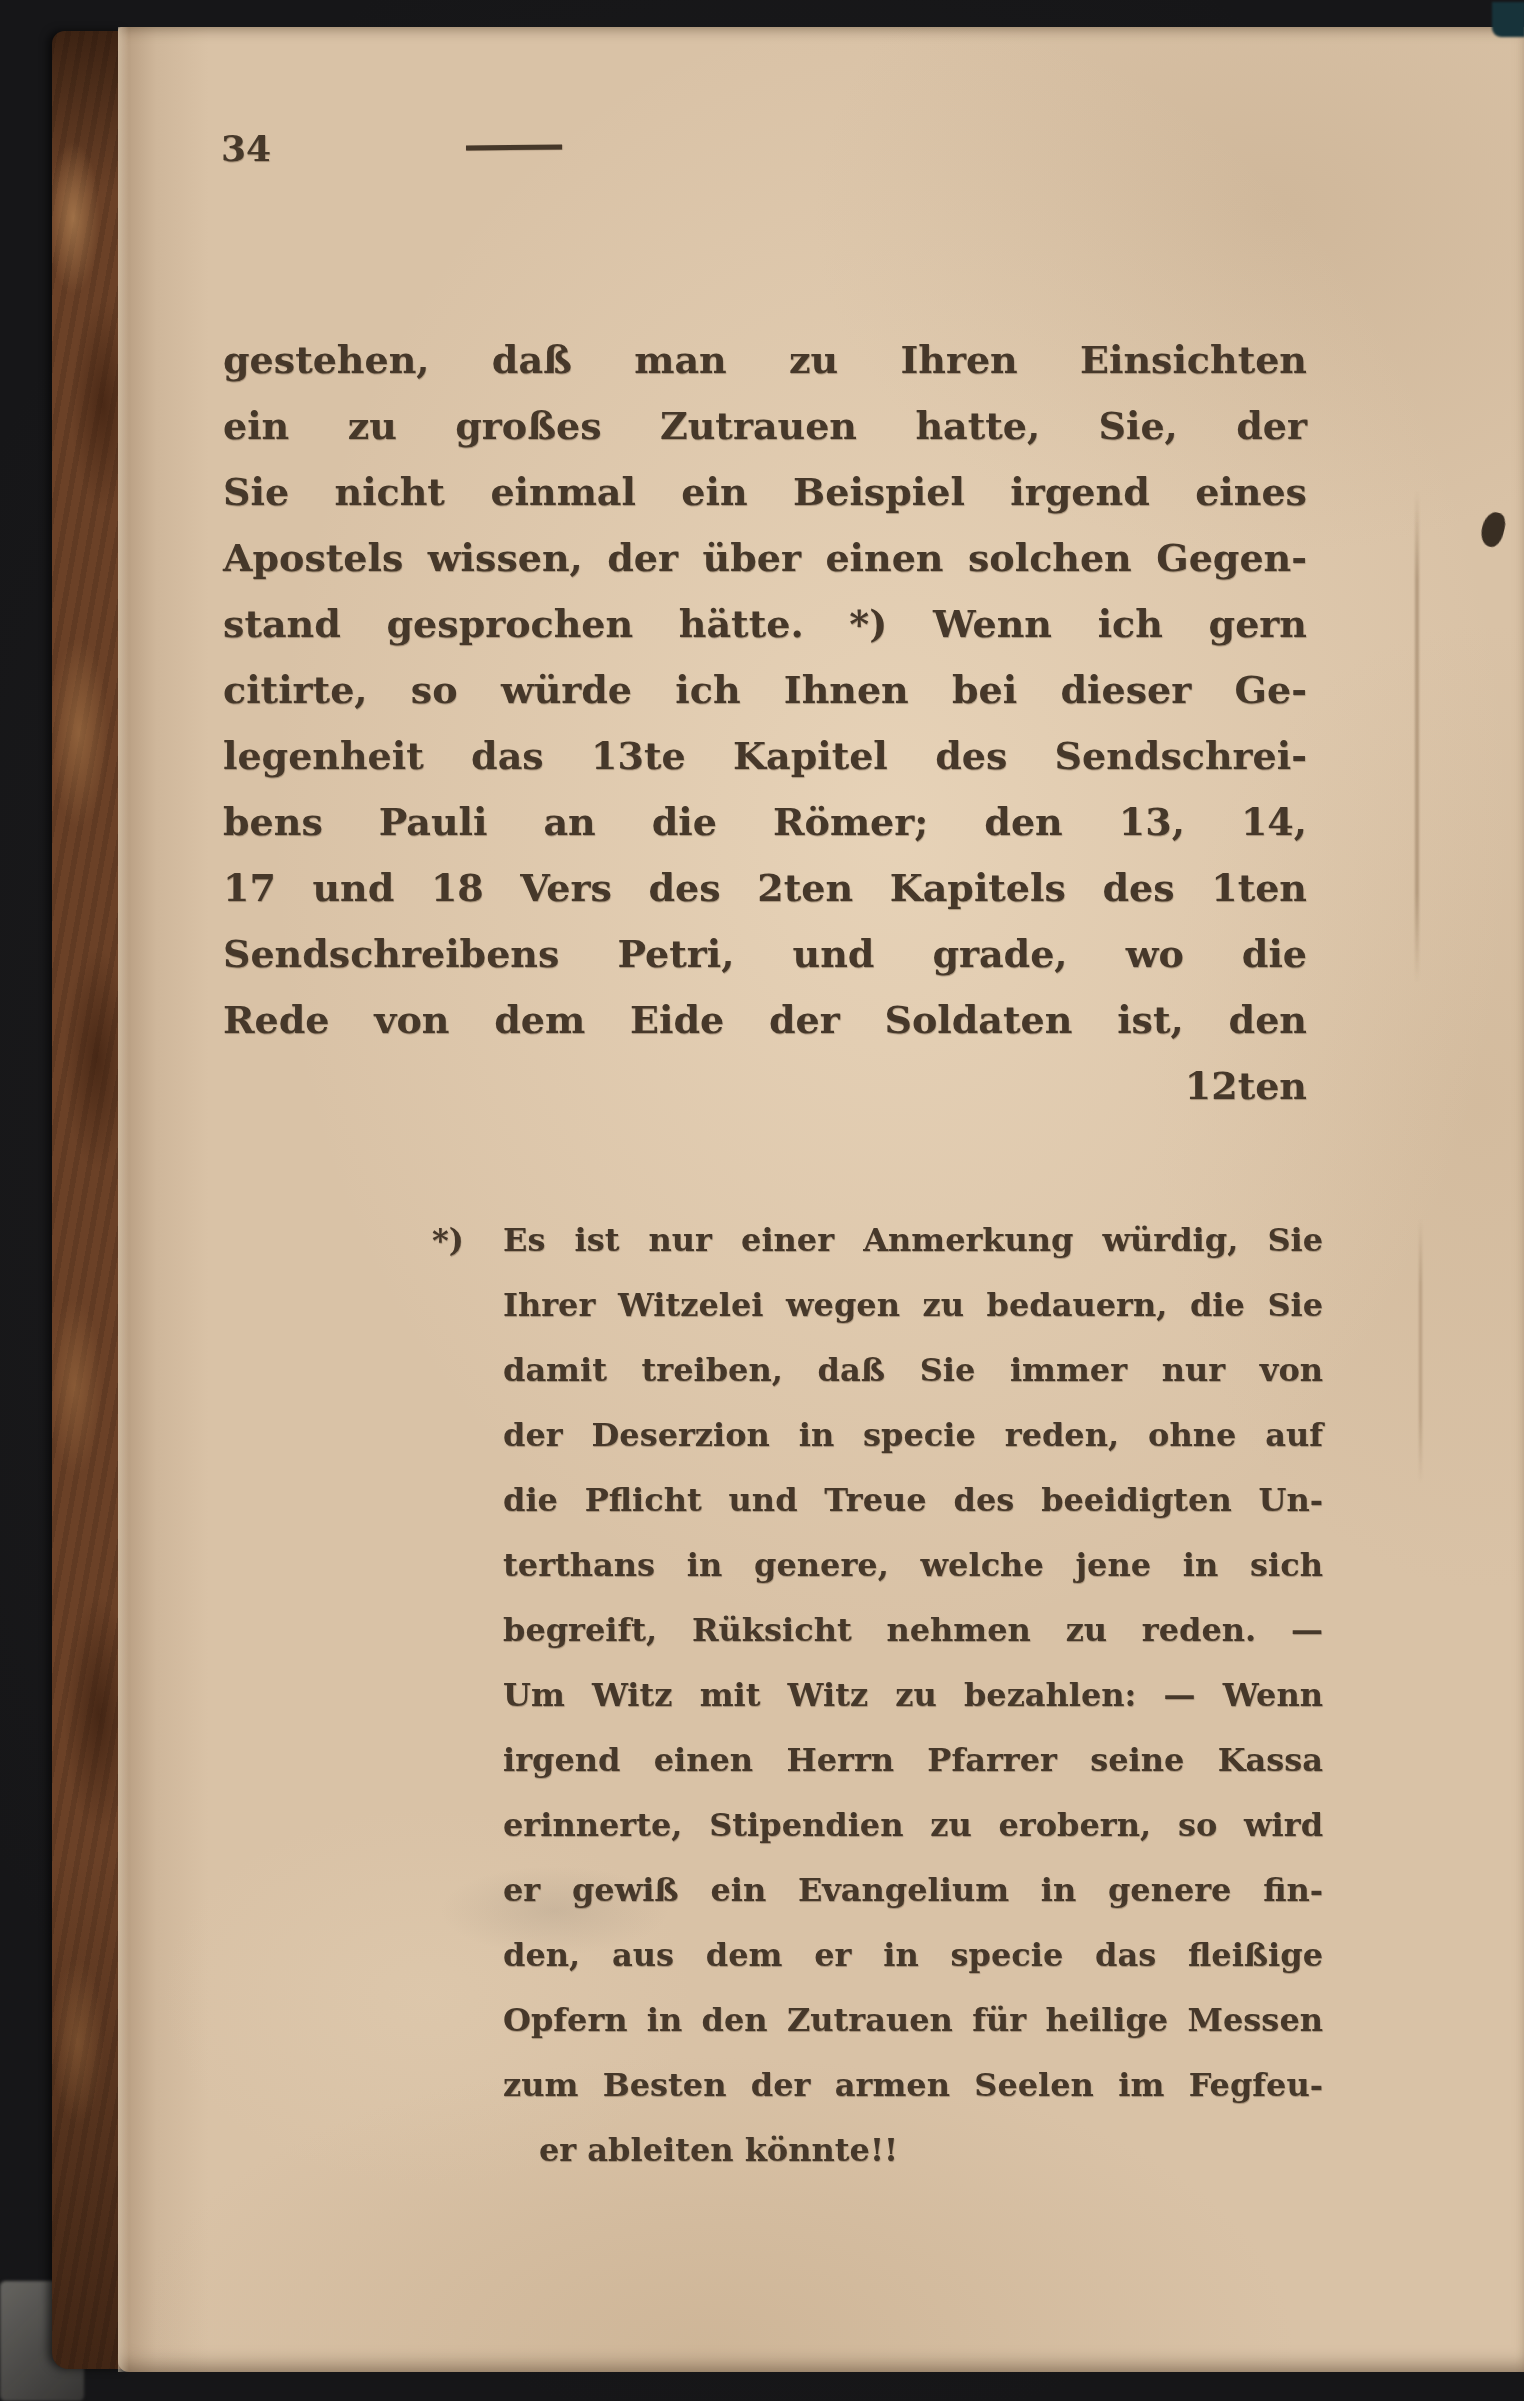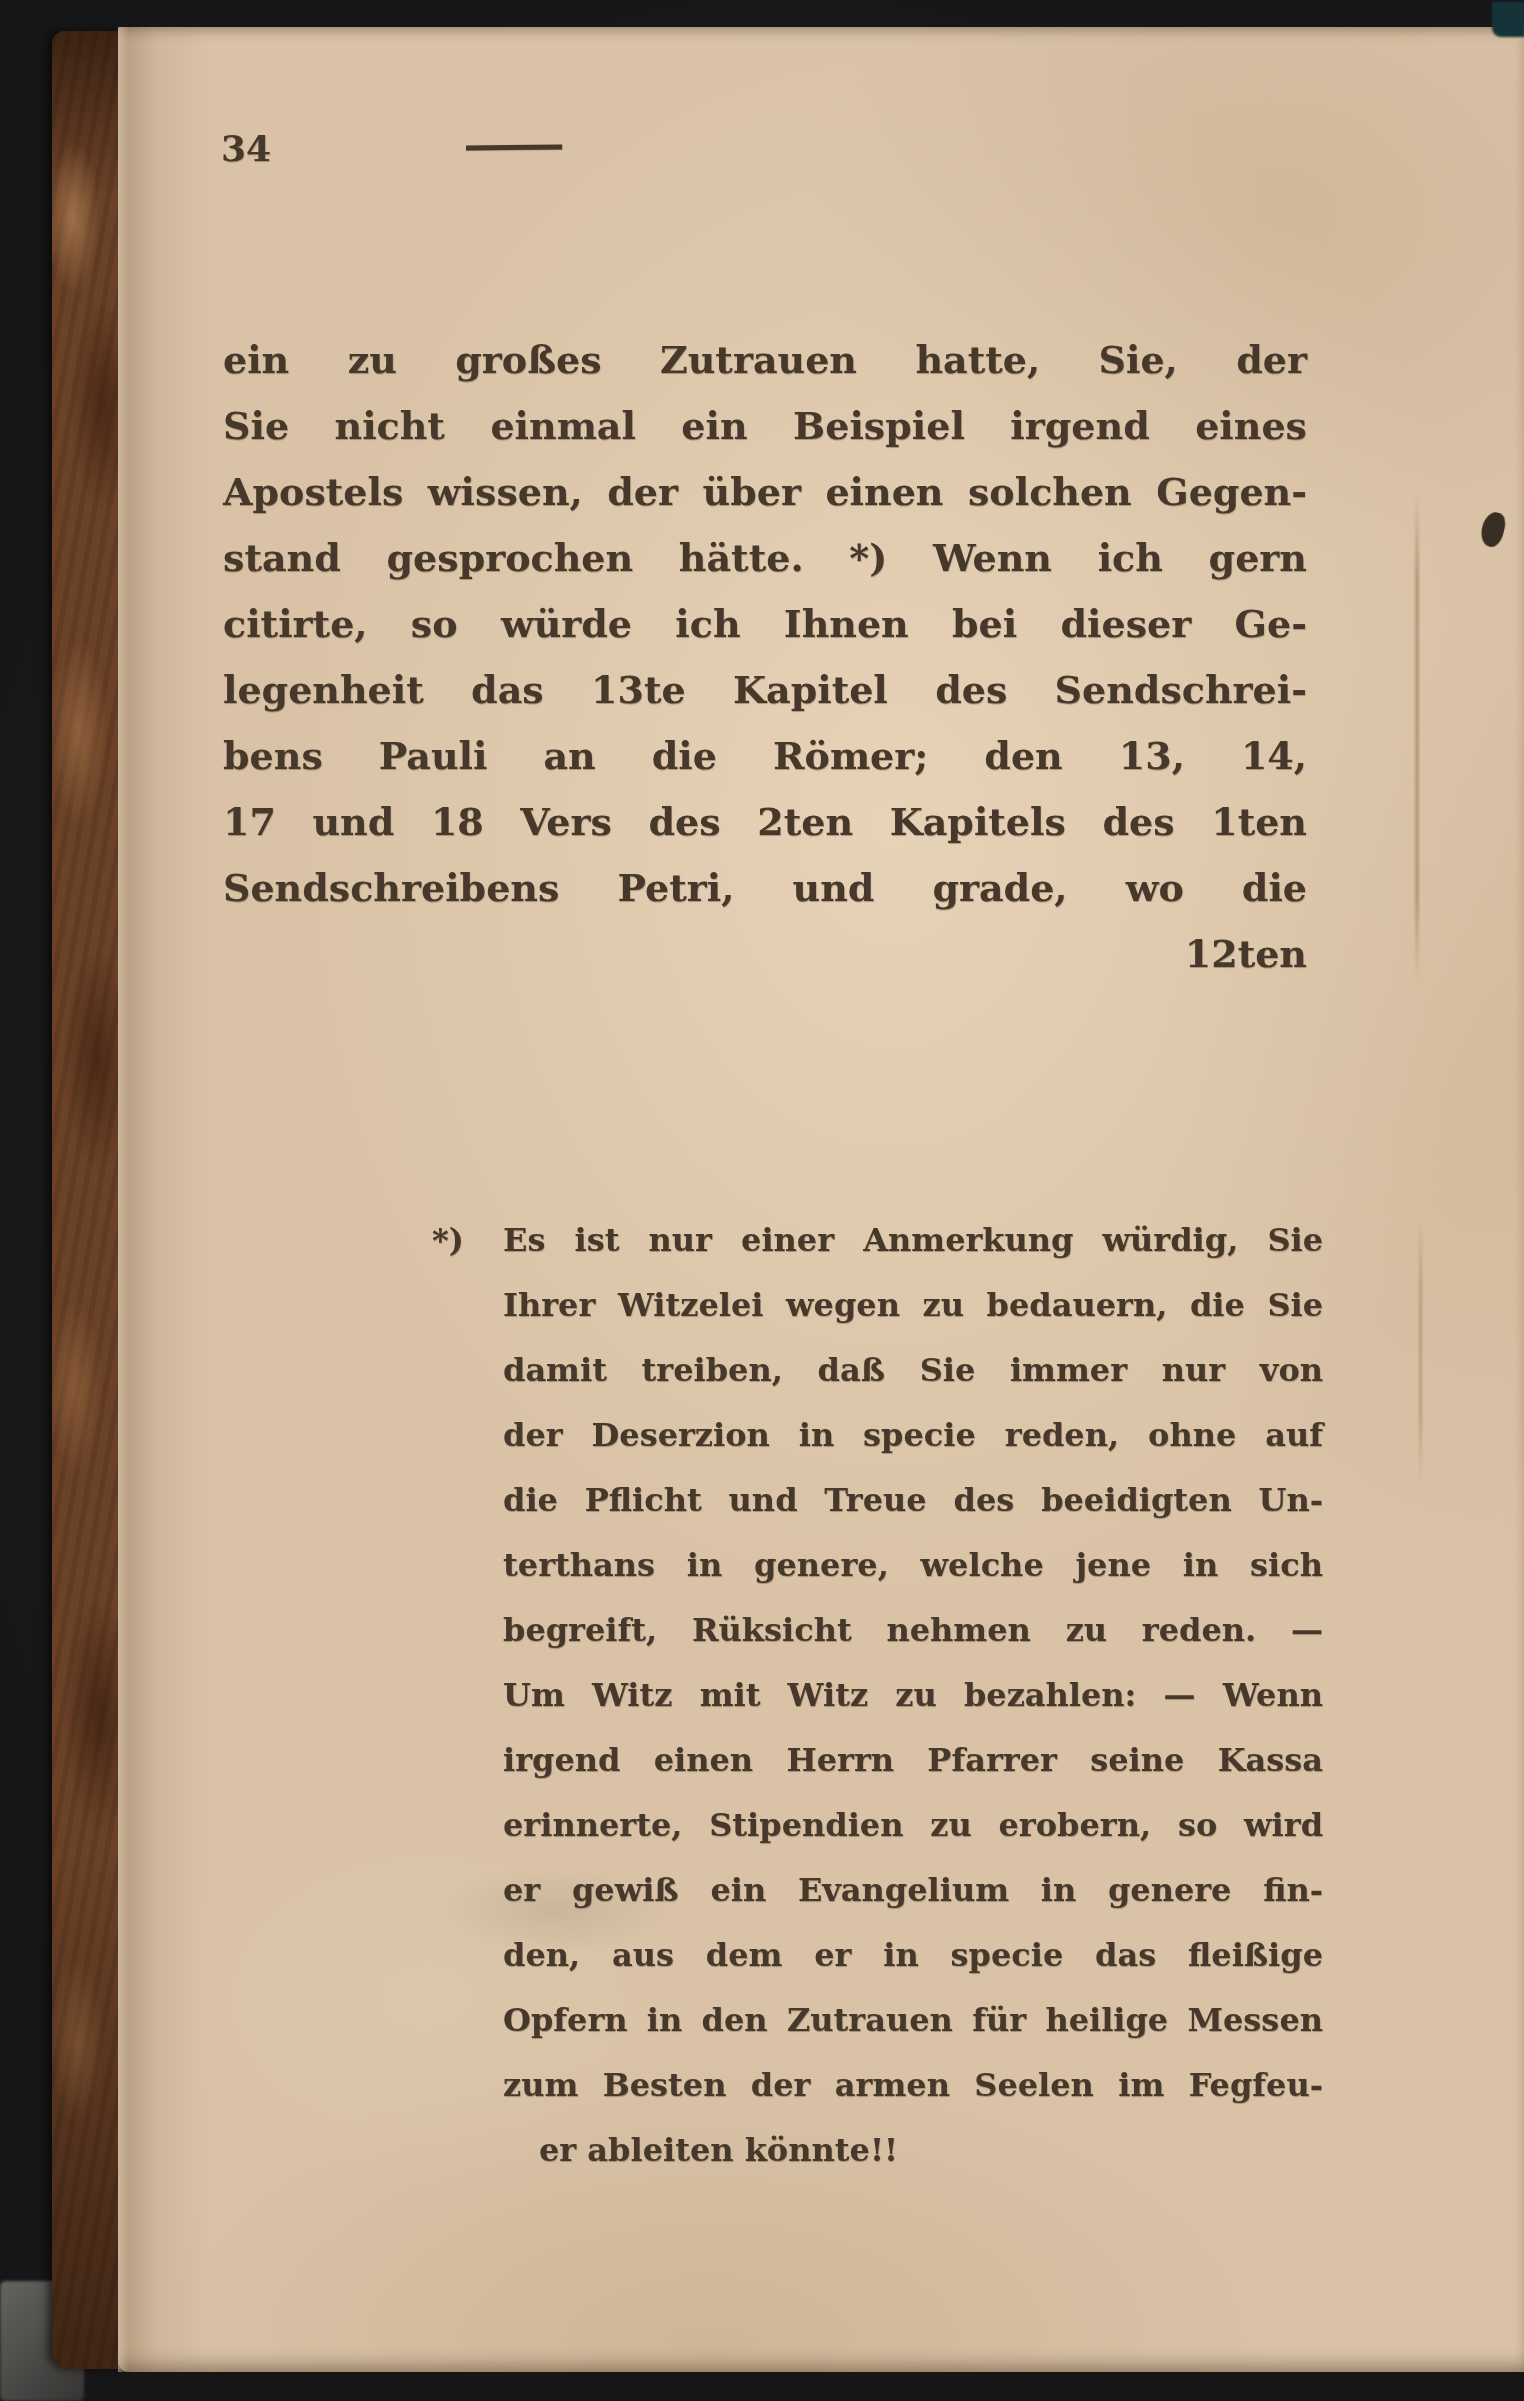--- a/index.html
+++ b/index.html
@@ -94,29 +94,31 @@
 
 <div class="crease-right-1"></div>
 <div class="crease-right-2"></div>
 <div class="edge-notch"></div>
 <div class="ghost-smudge"></div>
 
 <div class="page-number ink">34</div>
 <div class="header-rule"></div>
 
 <div class="main-text ink">
+  <div class="line">gestehen, daß man zu Ihren Einsichten</div>
   <div class="line">ein zu großes Zutrauen hatte, Sie, der</div>
   <div class="line">Sie nicht einmal ein Beispiel irgend eines</div>
   <div class="line">Apostels wissen, der über einen solchen Gegen-</div>
   <div class="line">stand gesprochen hätte. *) Wenn ich gern</div>
   <div class="line">citirte, so würde ich Ihnen bei dieser Ge-</div>
   <div class="line">legenheit das 13te Kapitel des Sendschrei-</div>
   <div class="line">bens Pauli an die Römer; den 13, 14,</div>
   <div class="line">17 und 18 Vers des 2ten Kapitels des 1ten</div>
   <div class="line">Sendschreibens Petri, und grade, wo die</div>
+  <div class="line">Rede von dem Eide der Soldaten ist, den</div>
   <div class="line catchword-line">12ten</div>
 </div>
 
 <div class="footnote ink">
   <div class="fline"><span class="fn-marker">*)</span><span>Es ist nur einer Anmerkung würdig, Sie</span></div>
   <div class="fline">Ihrer Witzelei wegen zu bedauern, die Sie</div>
   <div class="fline">damit treiben, daß Sie immer nur von</div>
   <div class="fline">der Deserzion in specie reden, ohne auf</div>
   <div class="fline">die Pflicht und Treue des beeidigten Un-</div>
   <div class="fline">terthans in genere, welche jene in sich</div>

